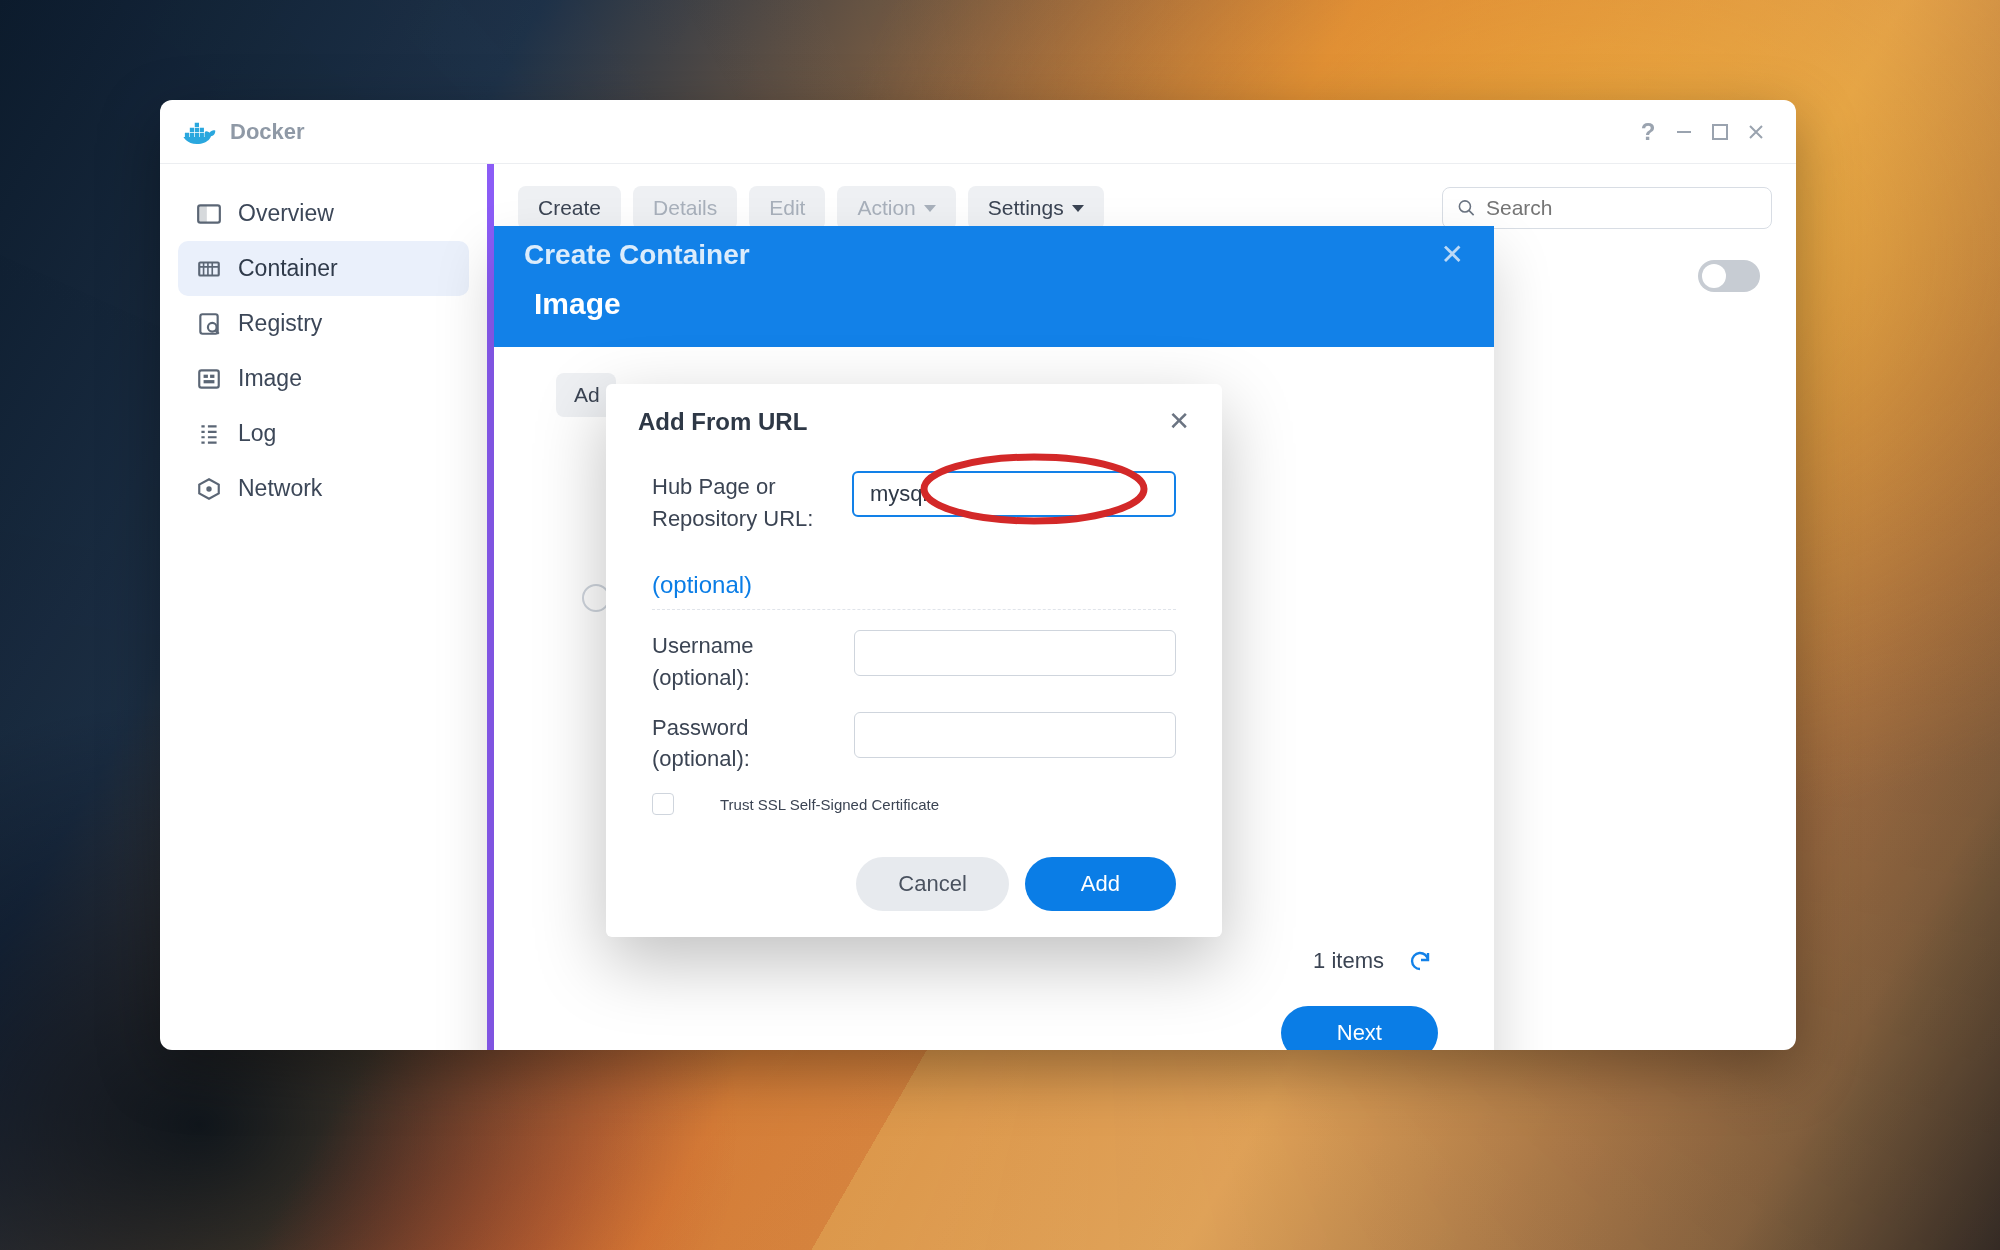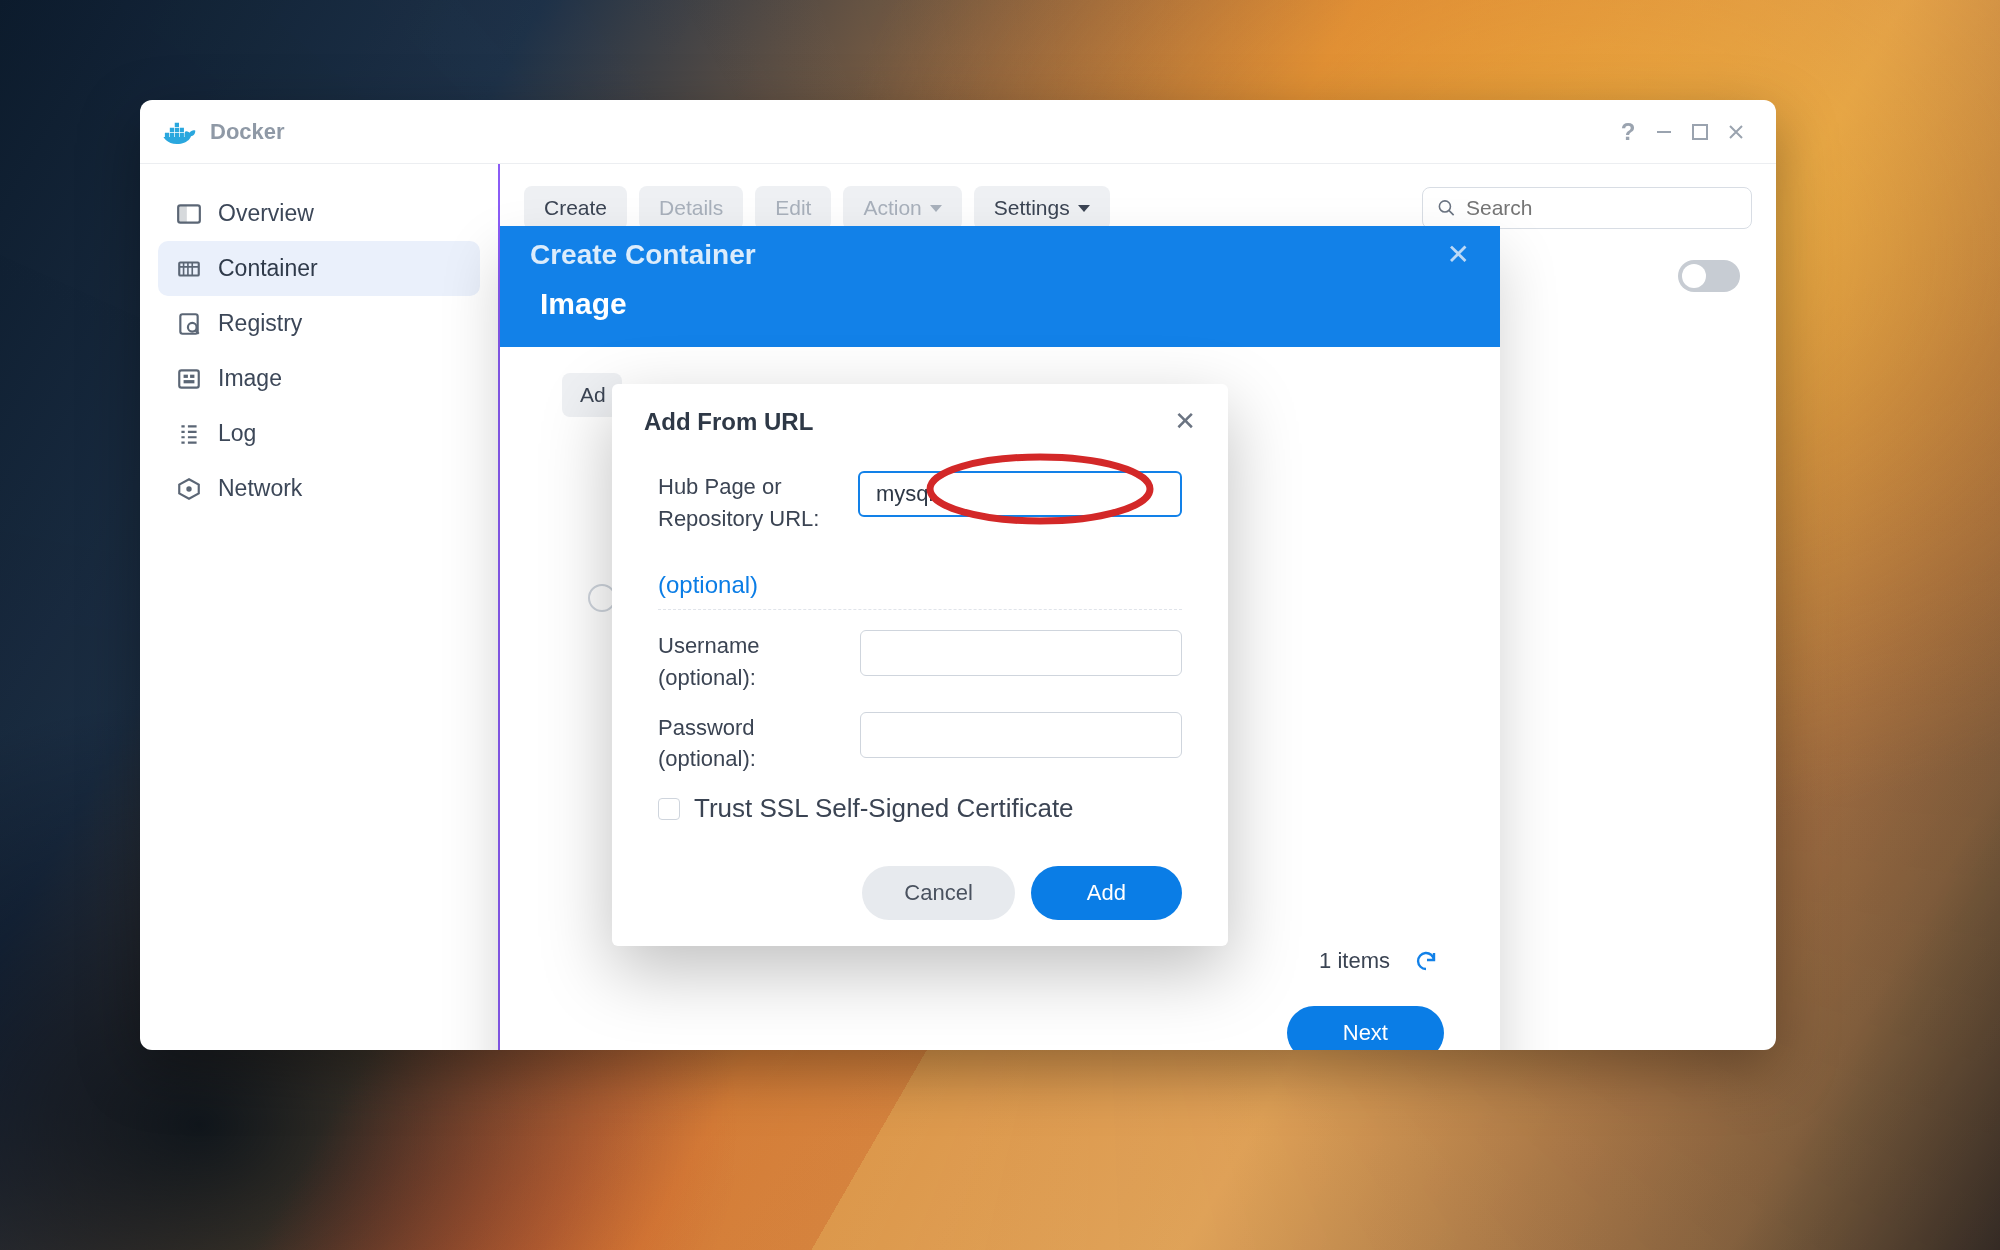--- a/index.html
+++ b/index.html
@@ -12,36 +12,36 @@
   body::before {
     content:""; position:absolute; inset:0;
     background:
       radial-gradient(ellipse 900px 700px at 10% 90%, rgba(10,25,45,.9), transparent 60%),
       radial-gradient(ellipse 1200px 900px at 80% 20%, rgba(240,170,80,.6), transparent 65%),
       conic-gradient(from 210deg at 55% 60%, rgba(0,0,0,.15), rgba(255,255,255,.05) 30%, rgba(0,0,0,.2) 60%, rgba(255,255,255,.05));
     mix-blend-mode: overlay; pointer-events:none;
   }
 
   .window {
-    position: absolute; left: 140px; top: 100px; width: 1636px; height: 950px;
+    position: absolute; left: 160px; top: 100px; width: 1636px; height: 950px;
     background: #fff; border-radius: 12px; box-shadow: 0 20px 60px rgba(0,0,0,.35);
     display: flex; flex-direction: column; overflow: hidden;
   }
   .titlebar {
     height: 64px; display: flex; align-items: center; padding: 0 22px;
     border-bottom: 1px solid #eceef1; color:#8a94a1;
   }
   .titlebar .whale { width: 34px; height: 24px; margin-right: 14px; color:#2aa7de; }
   .titlebar .title { font-size: 22px; font-weight: 600; color:#8f99a6; }
   .titlebar .spacer { flex:1; }
   .titlebar .tbtn { width: 36px; height: 36px; display:flex; align-items:center; justify-content:center; color:#9aa3af; cursor:pointer; border-radius:6px; }
   .titlebar .help { font-size: 24px; font-weight:600; }
 
   .body { flex:1; display:flex; min-height:0; }
-  .sidebar { width: 360px; border-right: 2px solid #8b5cf6; padding: 22px 18px; }
+  .sidebar { width: 334px; border-right: 7px solid #8b5cf6; padding: 22px 18px; }
   .navitem { display:flex; align-items:center; gap:16px; padding: 14px 18px; border-radius: 10px; color:#3c4758; font-size: 23px; cursor:pointer; }
   .navitem.active { background:#eaf0fb; color:#2f3a4a; }
   .navicon { width:26px; height:26px; color:#5b6675; flex:0 0 26px; }
 
   .content { flex:1; position:relative; padding: 22px 24px; }
   .toolbar { display:flex; gap:12px; align-items:center; }
   .btn { background:#eef0f3; color:#3b4453; border:none; border-radius:8px; padding:10px 20px; font-size:21px; cursor:pointer; display:flex; align-items:center; gap:8px; }
   .btn.disabled { color:#a8b0bb; cursor:default; }
   .caret { width:0;height:0;border-left:6px solid transparent;border-right:6px solid transparent;border-top:7px solid currentColor; display:inline-block; }
   .toolbar .spacer { flex:1; }
@@ -76,21 +76,21 @@
   .ud-title { font-size:24px; font-weight:600; color:#2e3846; }
   .ud-close { font-size:26px; color:#6b7482; cursor:pointer; }
   .ud-body { padding: 10px 46px 4px; }
   .sect { color:#0a7de6; font-size:24px; padding: 18px 0 10px; border-bottom: 1px dashed #e0e4ea; margin-bottom: 20px; }
   .row { display:flex; align-items:flex-start; gap: 20px; margin-bottom: 18px; margin-top: 12px; }
   .row label { width: 290px; font-size:22px; color:#3b4453; line-height:1.45; }
   .row input[type=text], .row input[type=password] { flex:1; border:1px solid #cfd5dd; border-radius:6px; height:46px; padding:0 16px; font-size:22px; color:#2e3846; outline:none; }
   .row input.focus { border:2px solid #1281e8; }
   .chkrow { display:flex; align-items:center; gap:14px; margin-top: 6px; }
   .chk { width:22px; height:22px; border:1px solid #cfd5dd; border-radius:4px; background:#fff; }
-  .chklabel { font-size:26px; color:#3b4453; }
+  .chklabel { font-size:15px; color:#3b4453;margin-left:32px; }
   .ud-foot { display:flex; justify-content:flex-end; gap:16px; padding: 38px 46px 0; }
   .pill { border:none; border-radius: 999px; padding: 14px 42px; font-size:22px; cursor:pointer; }
   .pill.cancel { background:#e7eaee; color:#4a525f; }
   .pill.add { background:#0a7de6; color:#fff; padding-left:56px; padding-right:56px; }
 
   
   .annot { position:absolute; pointer-events:none; }
   .annot svg { overflow:visible; }
 
   

